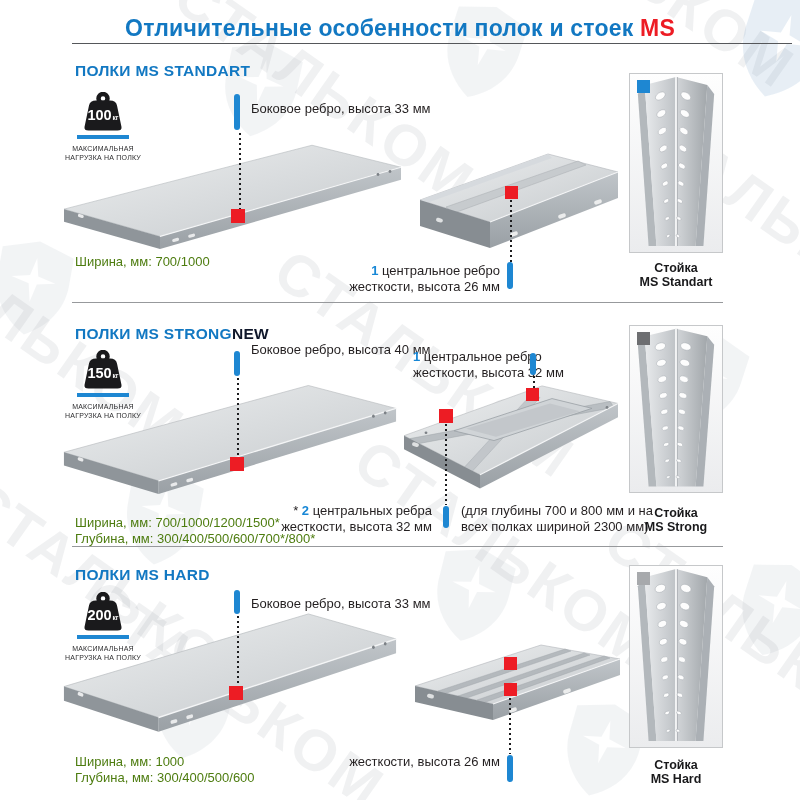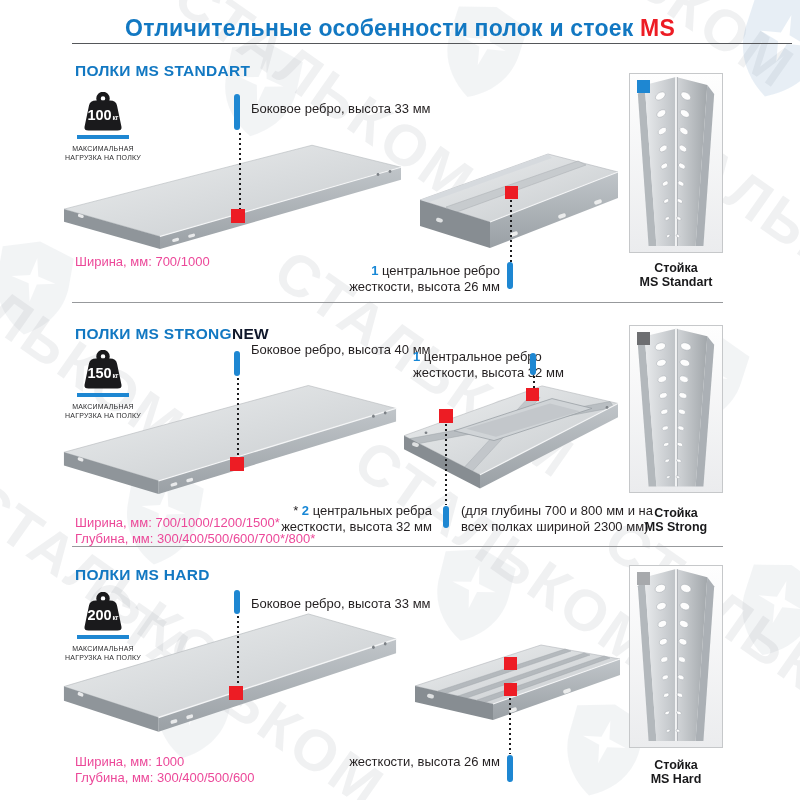--- a/index.html
+++ b/index.html
@@ -31,21 +31,21 @@
             color:#2d2d2f;letter-spacing:0.2px;white-space:nowrap;}
   
   .blue-bar{position:absolute;width:6px;background:#1e87d2;border-radius:3px;}
   .dotted-v{position:absolute;width:2px;
             background-image:repeating-linear-gradient(180deg,#1d1d1f 0 2px,transparent 2px 5px);}
   .red-sq{position:absolute;width:14px;height:14px;background:#ed1c24;}
   .red-sq.sm{width:13px;height:13px;}
   .ann{position:absolute;font-size:13px;line-height:16px;color:#231f20;white-space:nowrap;}
   .ann.right{text-align:right;}
   .ann .num{color:#1787d6;font-weight:bold;}
-  .dims{position:absolute;left:75px;font-size:13px;line-height:16px;color:#ec4899;white-space:nowrap;}
+  .dims{position:absolute;left:75px;font-size:13px;line-height:16px;color:#4d7c0f;white-space:nowrap;}
   
   .stand-frame{position:absolute;left:629px;width:94px;box-sizing:border-box;
                border:1px solid #c6c8ca;background:linear-gradient(180deg,#fefefe,#ebecee);}
   .swatch{position:absolute;left:7px;top:6px;width:13px;height:13px;}
   .stand-frame svg{position:absolute;left:0;top:0;width:100%;height:100%;}
   .stand-caption{position:absolute;left:606px;width:140px;text-align:center;
                  font-size:12.5px;font-weight:bold;line-height:14px;color:#19191b;}
   .divider{position:absolute;left:72px;width:651px;height:1px;background:#97999c;}
   .illus{position:absolute;}
 </style>

